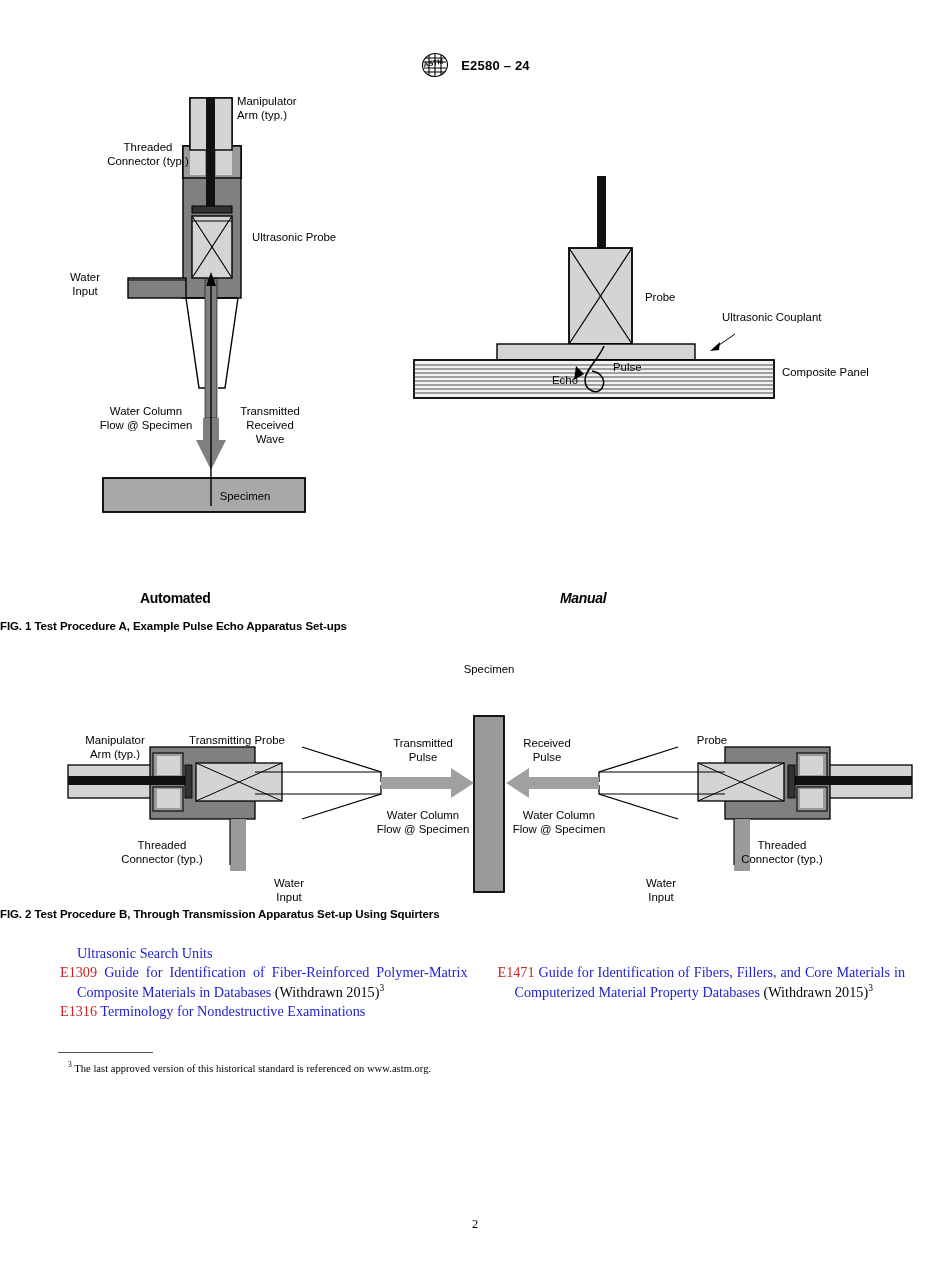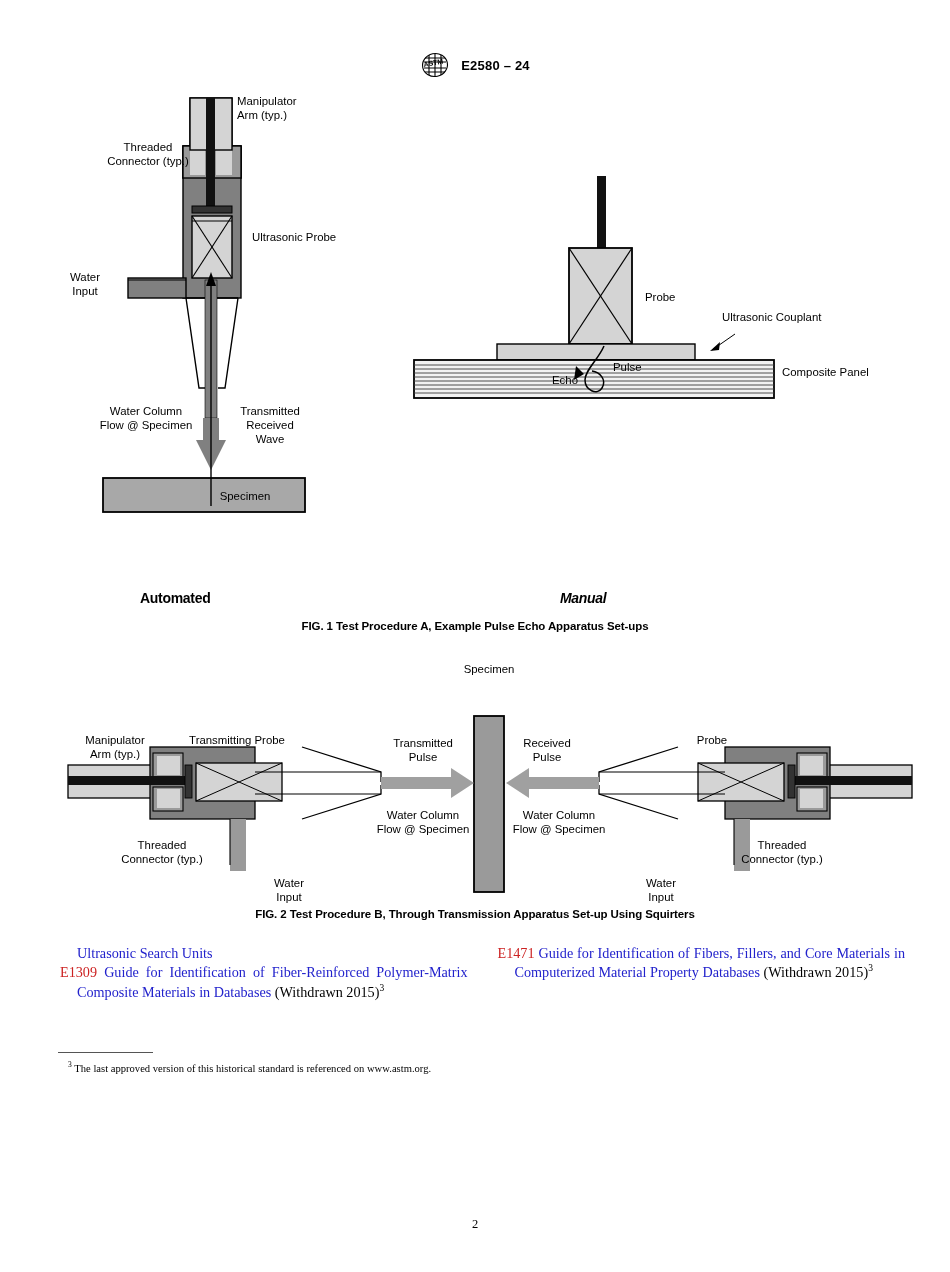--- a/index.html
+++ b/index.html
@@ -33,33 +33,33 @@
   .mode-label {
     position:absolute;
     font-family:"Liberation Sans", sans-serif;
     font-weight:bold; font-size:14px;
     letter-spacing:-0.3px;
   }
   #mode-automated { top:590px; left:140px; }
   #mode-manual    { top:590px; left:560px;font-style:italic; }
 
   .fig-caption {
-    position:absolute; width:950px; text-align:center;
+    position:absolute; width:950px; 
     font-family:"Liberation Sans", sans-serif;
     font-weight:bold; font-size:11.5px;
     letter-spacing:-0.1px;
   }
   #fig1-caption { top:620px; left:0; }
   #fig2-caption { top:908px; left:0; }
 
   
   .refs {
     position:absolute; top:944px; left:60px;
     width:845px;
-    display:flex; gap:30px;
+    display:flex; gap:30px;align-items:center;
   }
   .ref-col { width:408px; }
   .ref-item {
     font-size:14.2px; line-height:19.3px;
     text-align:justify;
     text-indent:-17px; padding-left:17px;
     margin:0 0 0 0;
     color:#2222cc;
   }
   .ref-item.no-desig { text-indent:0; padding-left:17px; }
@@ -307,20 +307,21 @@
   </g>
 </svg>
 </div>
 
 <div class="fig-caption" id="fig2-caption">FIG. 2 Test Procedure B, Through Transmission Apparatus Set-up Using Squirters</div>
 
 <div class="refs">
   <div class="ref-col" id="ref-col-left">
       <p class="ref-item no-desig"><span>Ultrasonic Search Units</span></p>
       <p class="ref-item"><span class="desig">E1309 </span><span>Guide for Identification of Fiber-Reinforced Polymer-Matrix Composite Materials in Databases</span><span class="plain"> (Withdrawn 2015)</span><sup class="plain">3</sup></p>
+      <p class="ref-item"><span class="desig">E1316 </span><span>Terminology for Nondestructive Examinations</span></p>
     </div>
   <div class="ref-col" id="ref-col-right">
       <p class="ref-item"><span class="desig">E1471 </span><span>Guide for Identification of Fibers, Fillers, and Core Materials in Computerized Material Property Databases</span><span class="plain"> (Withdrawn 2015)</span><sup class="plain">3</sup></p>
     </div>
 </div>
 
 <div class="footnote-rule"></div>
 <div class="footnote">
   <sup>3</sup>
   <span>The last approved version of this historical standard is referenced on www.astm.org.</span>

